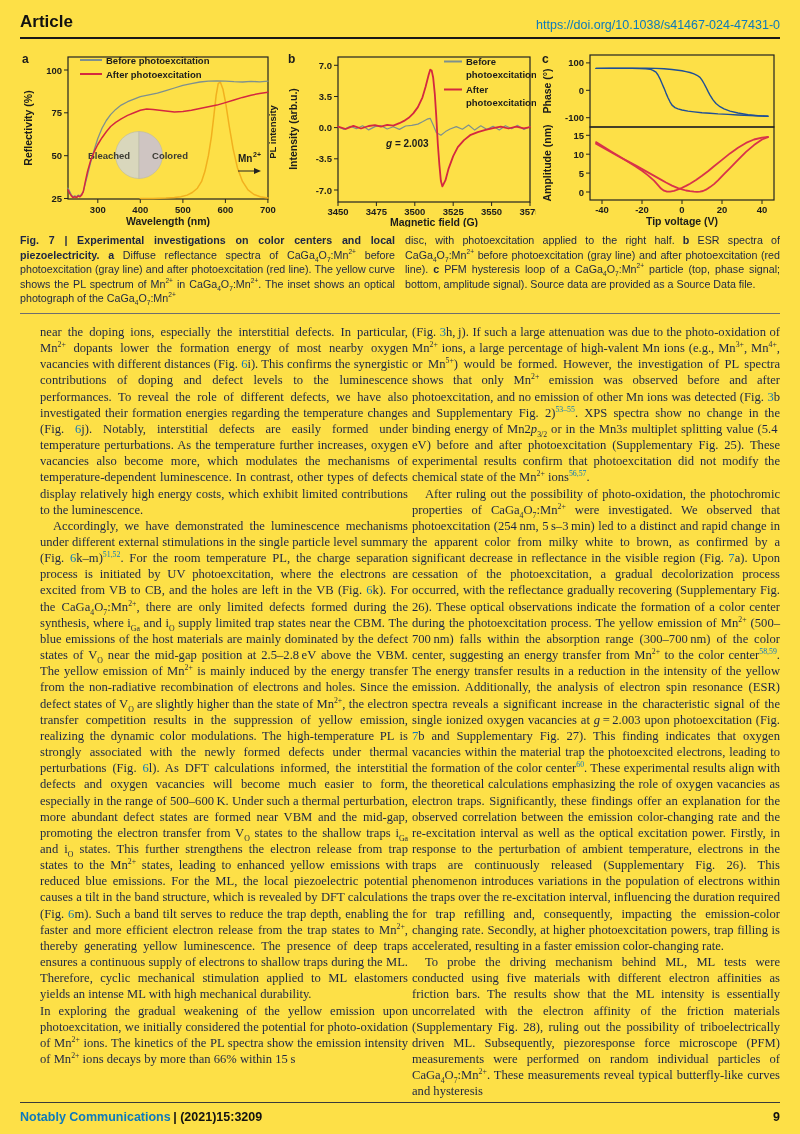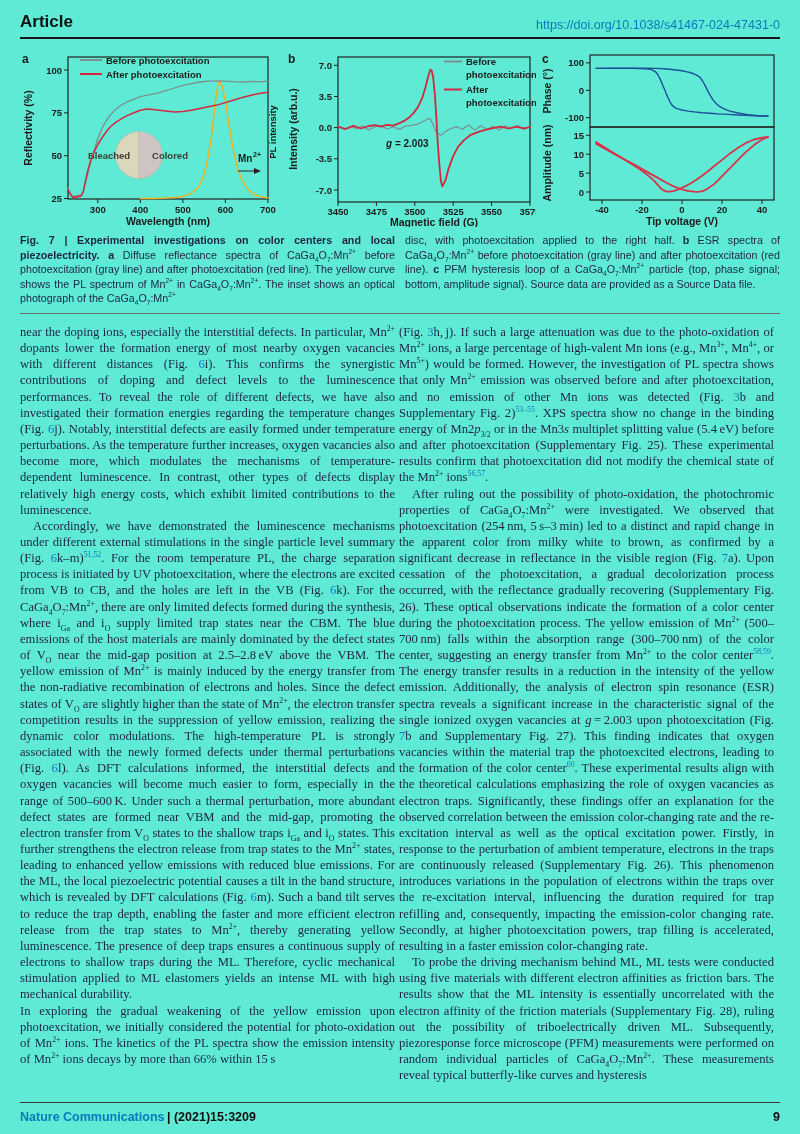--- a/index.html
+++ b/index.html
@@ -1,16 +1,16 @@
 <!DOCTYPE html>
 <html><head>
 <meta charset="utf-8">
 <style>
   html,body{margin:0;padding:0;background:#ffffff;}
-  .page{position:relative;width:800px;height:1134px;overflow:hidden;background:#5eead4;
+  .page{position:relative;width:800px;height:1134px;overflow:hidden;background:#fde047;
         font-family:"Liberation Serif",serif;color:#1d2545;box-sizing:border-box;padding:12px 20px 0;}
   
   .hdr{display:flex;justify-content:space-between;align-items:flex-end;
        border-bottom:2px solid #181818;padding-bottom:5px;}
   .hdr .article{font-family:"Liberation Sans",sans-serif;font-weight:bold;font-size:17px;color:#111;}
   .hdr .doi{font-family:"Liberation Sans",sans-serif;font-size:12.5px;color:#0c79bd;text-decoration:none;margin-left:24px;}
   
   .figrow{display:flex;gap:4px;margin-top:8px;}
   svg{display:block;}
   svg text{fill:#1c1c1c;}
@@ -21,21 +21,21 @@
   .ann{font:bold 10px "Liberation Sans",sans-serif;}
   .inslab{font:bold 9.5px "Liberation Sans",sans-serif;fill:#3c3c34;}
   polyline{fill:none;stroke-linecap:round;stroke-linejoin:round;}
   .frame{fill:none;stroke:#222;stroke-width:1.2;}
   .tk{stroke:#222;stroke-width:1;}
   
   .caption{display:flex;gap:10px;margin-top:6px;padding-bottom:7px;border-bottom:1px solid #6e6e6e;
            font-family:"Liberation Sans",sans-serif;font-size:10.7px;line-height:14.6px;color:#1d2545;}
   .caption>div{width:375px;text-align:justify;}
   
-  .cols{display:flex;gap:4px;margin-top:10px;}
+  .cols{display:flex;gap:4px;margin-top:10px;margin-left:20px;}
   .col{width:375px;text-align:justify;font-size:12.6px;line-height:16.15px;}
   .col p{margin:0;}
   .col p.ind{text-indent:13px;}
   h2{font-size:14.3px;line-height:17px;margin:9px 0 3px;color:#131d3a;font-family:"Liberation Serif",serif;}
   sup{font-size:0.62em;vertical-align:super;line-height:0;}
   sub{font-size:0.62em;vertical-align:sub;line-height:0;}
   .r{color:#0c79bd;}
   
   .ftr{position:absolute;left:20px;right:20px;top:1102px;border-top:1px solid #3a3a3a;
        padding-top:7px;display:flex;justify-content:space-between;
@@ -189,17 +189,17 @@
       <p>In exploring the gradual weakening of the yellow emission upon photoexcitation, we initially considered the potential for photo-oxidation of Mn<sup>2+</sup> ions. The kinetics of the PL spectra show the emission intensity of Mn<sup>2+</sup> ions decays by more than 66% within 15 s</p>
     </div>
     <div class="col">
       <p>(Fig. <span class="r">3</span>h, j). If such a large attenuation was due to the photo-oxidation of Mn<sup>2+</sup> ions, a large percentage of high-valent Mn ions (e.g., Mn<sup>3+</sup>, Mn<sup>4+</sup>, or Mn<sup>5+</sup>) would be formed. However, the investigation of PL spectra shows that only Mn<sup>2+</sup> emission was observed before and after photoexcitation, and no emission of other Mn ions was detected (Fig. <span class="r">3</span>b and Supplementary Fig. 2)<sup class="r">53–55</sup>. XPS spectra show no change in the binding energy of Mn2<i>p</i><sub>3/2</sub> or in the Mn3<i>s</i> multiplet splitting value (5.4 eV) before and after photoexcitation (Supplementary Fig. 25). These experimental results confirm that photoexcitation did not modify the chemical state of the Mn<sup>2+</sup> ions<sup class="r">56,57</sup>.</p>
       <p class="ind">After ruling out the possibility of photo-oxidation, the photochromic properties of CaGa<sub>4</sub>O<sub>7</sub>:Mn<sup>2+</sup> were investigated. We observed that photoexcitation (254 nm, 5 s–3 min) led to a distinct and rapid change in the apparent color from milky white to brown, as confirmed by a significant decrease in reflectance in the visible region (Fig. <span class="r">7</span>a). Upon cessation of the photoexcitation, a gradual decolorization process occurred, with the reflectance gradually recovering (Supplementary Fig. 26). These optical observations indicate the formation of a color center during the photoexcitation process. The yellow emission of Mn<sup>2+</sup> (500–700 nm) falls within the absorption range (300–700 nm) of the color center, suggesting an energy transfer from Mn<sup>2+</sup> to the color center<sup class="r">58,59</sup>. The energy transfer results in a reduction in the intensity of the yellow emission. Additionally, the analysis of electron spin resonance (ESR) spectra reveals a significant increase in the characteristic signal of the single ionized oxygen vacancies at <i>g</i> = 2.003 upon photoexcitation (Fig. <span class="r">7</span>b and Supplementary Fig. 27). This finding indicates that oxygen vacancies within the material trap the photoexcited electrons, leading to the formation of the color center<sup class="r">60</sup>. These experimental results align with the theoretical calculations emphasizing the role of oxygen vacancies as electron traps. Significantly, these findings offer an explanation for the observed correlation between the emission color-changing rate and the re-excitation interval as well as the optical excitation power. Firstly, in response to the perturbation of ambient temperature, electrons in the traps are continuously released (Supplementary Fig. 26). This phenomenon introduces variations in the population of electrons within the traps over the re-excitation interval, influencing the duration required for trap refilling and, consequently, impacting the emission-color changing rate. Secondly, at higher photoexcitation powers, trap filling is accelerated, resulting in a faster emission color-changing rate.</p>
       <p class="ind">To probe the driving mechanism behind ML, ML tests were conducted using five materials with different electron affinities as friction bars. The results show that the ML intensity is essentially uncorrelated with the electron affinity of the friction materials (Supplementary Fig. 28), ruling out the possibility of triboelectrically driven ML. Subsequently, piezoresponse force microscope (PFM) measurements were performed on random individual particles of CaGa<sub>4</sub>O<sub>7</sub>:Mn<sup>2+</sup>. These measurements reveal typical butterfly-like curves and hysteresis</p>
     </div>
   </div>
 
   <div class="ftr">
-    <span><a class="jrnl" href="#" style="text-decoration:none">Nature Communications</a><span> | (2021)15:3209</span></span>
+    <span><a class="jrnl" href="#" style="text-decoration:none">Notably Communications</a><span> | (2021)15:3209</span></span>
     <span>9</span>
   </div>
 
 </div>
 
 </body></html>

